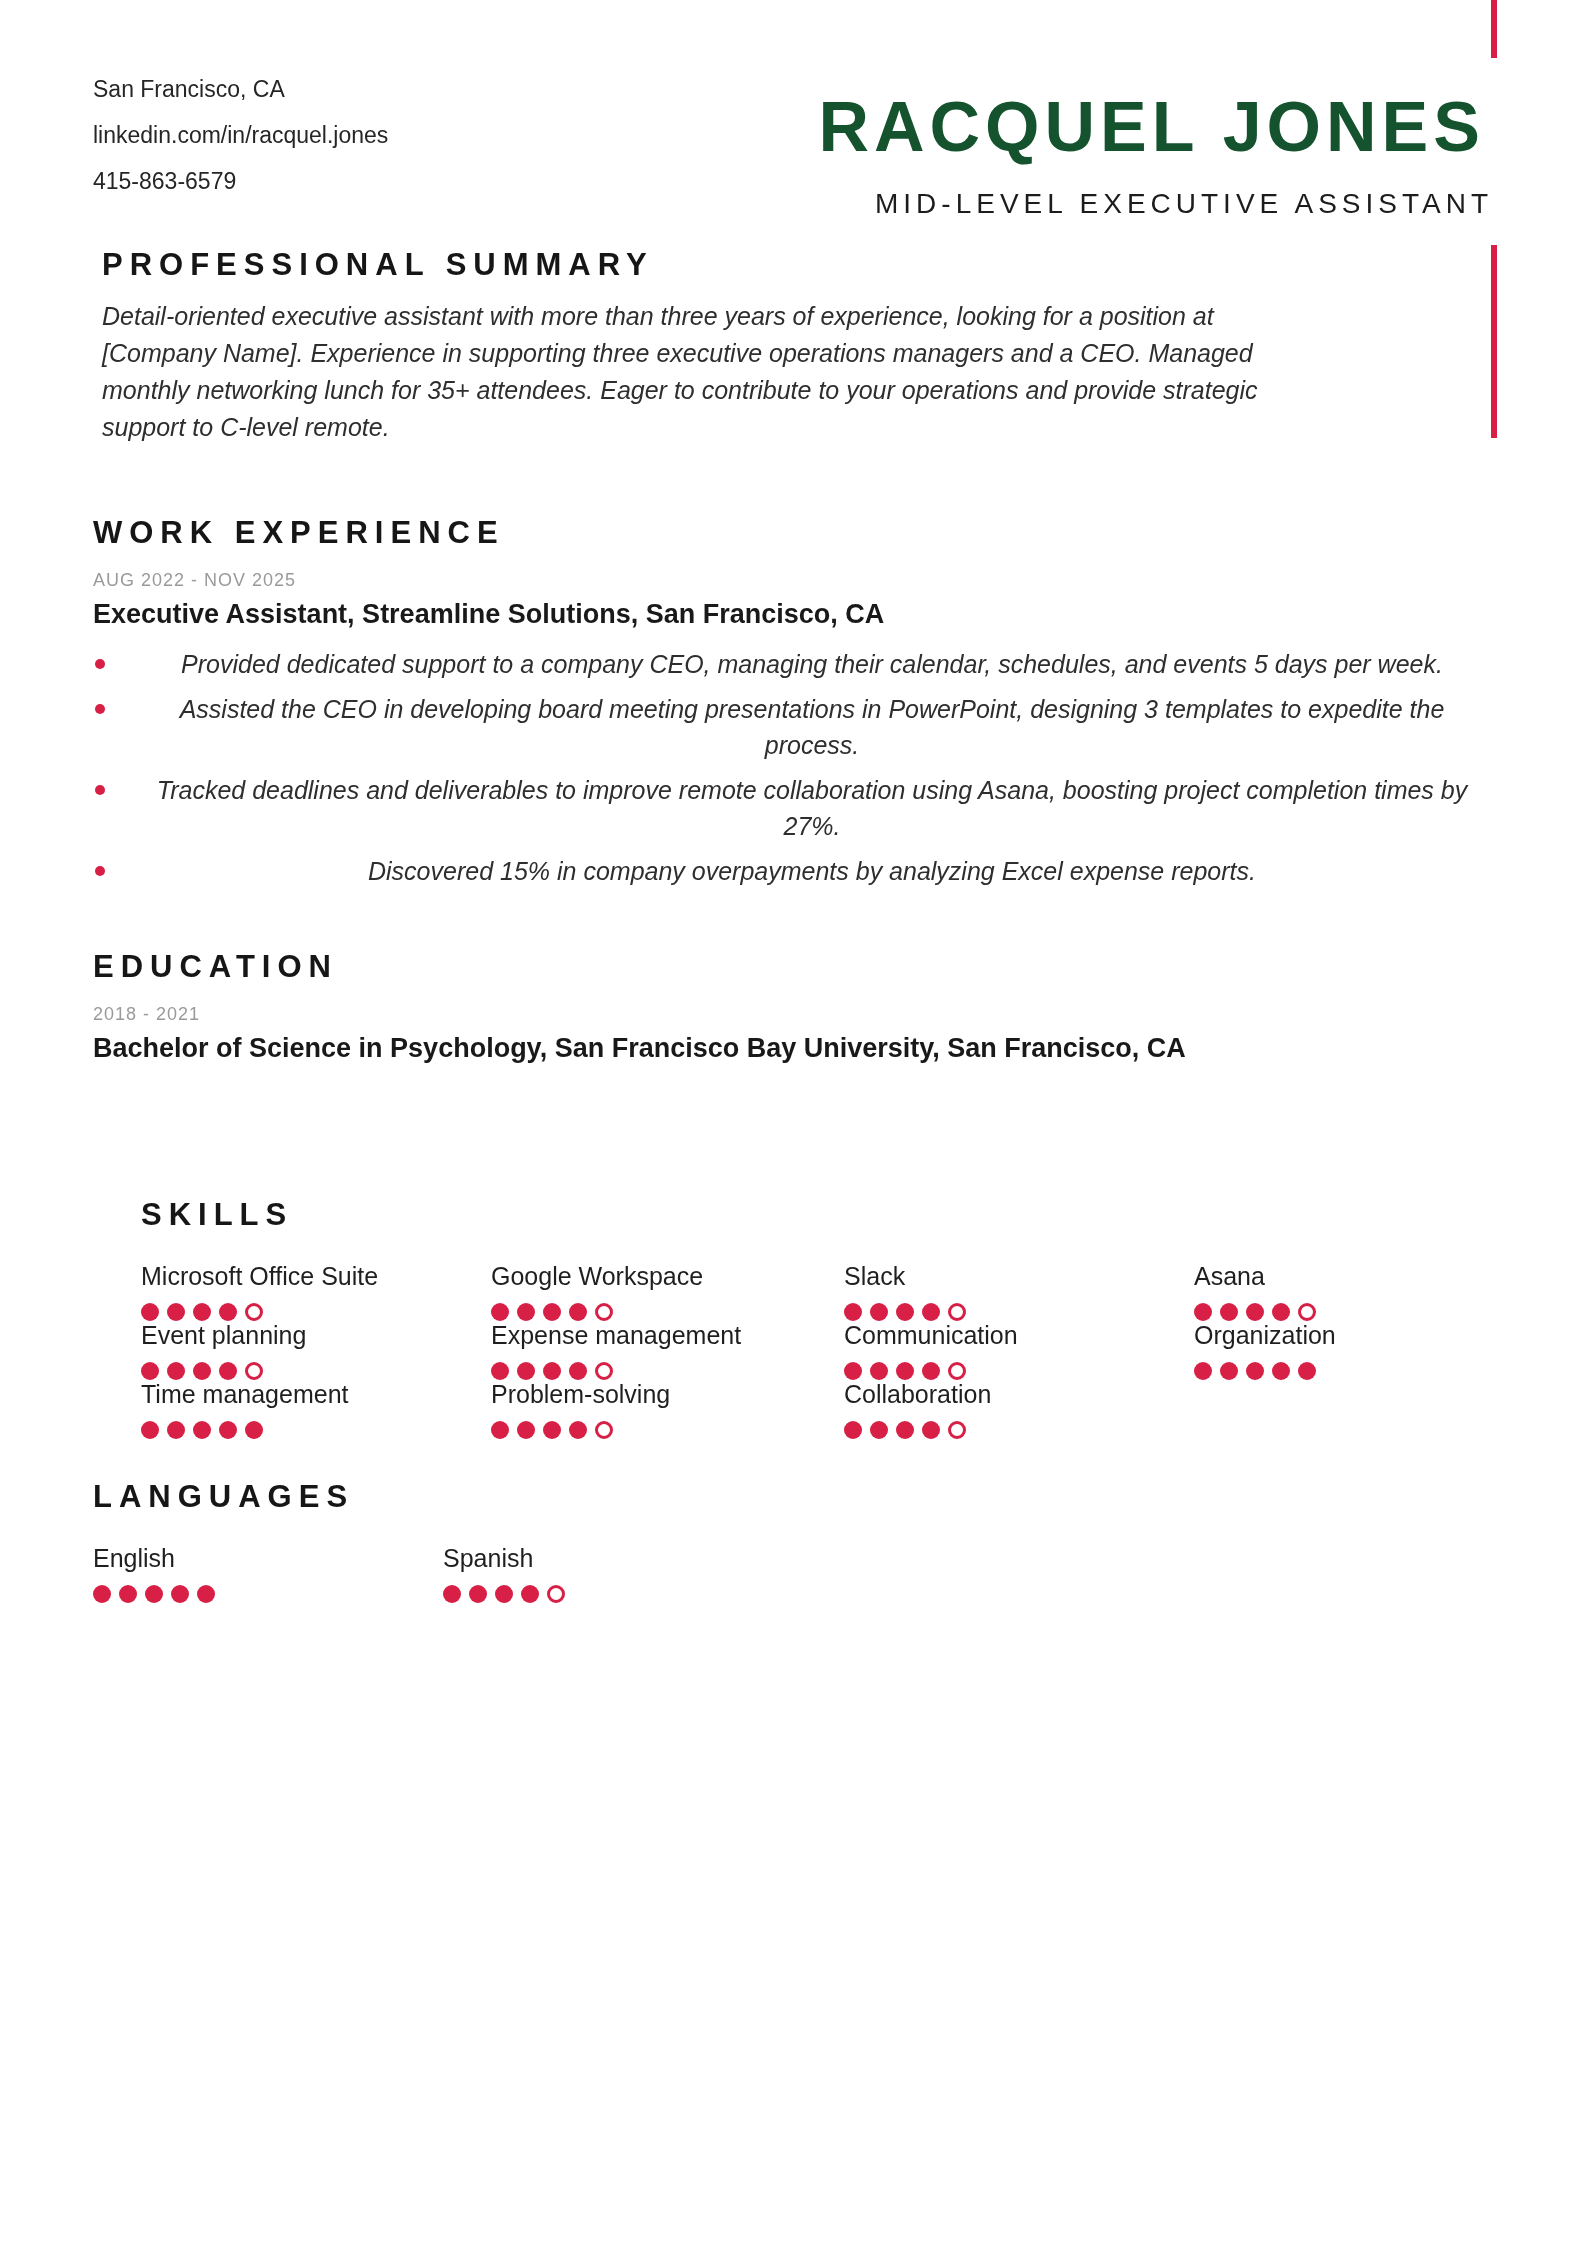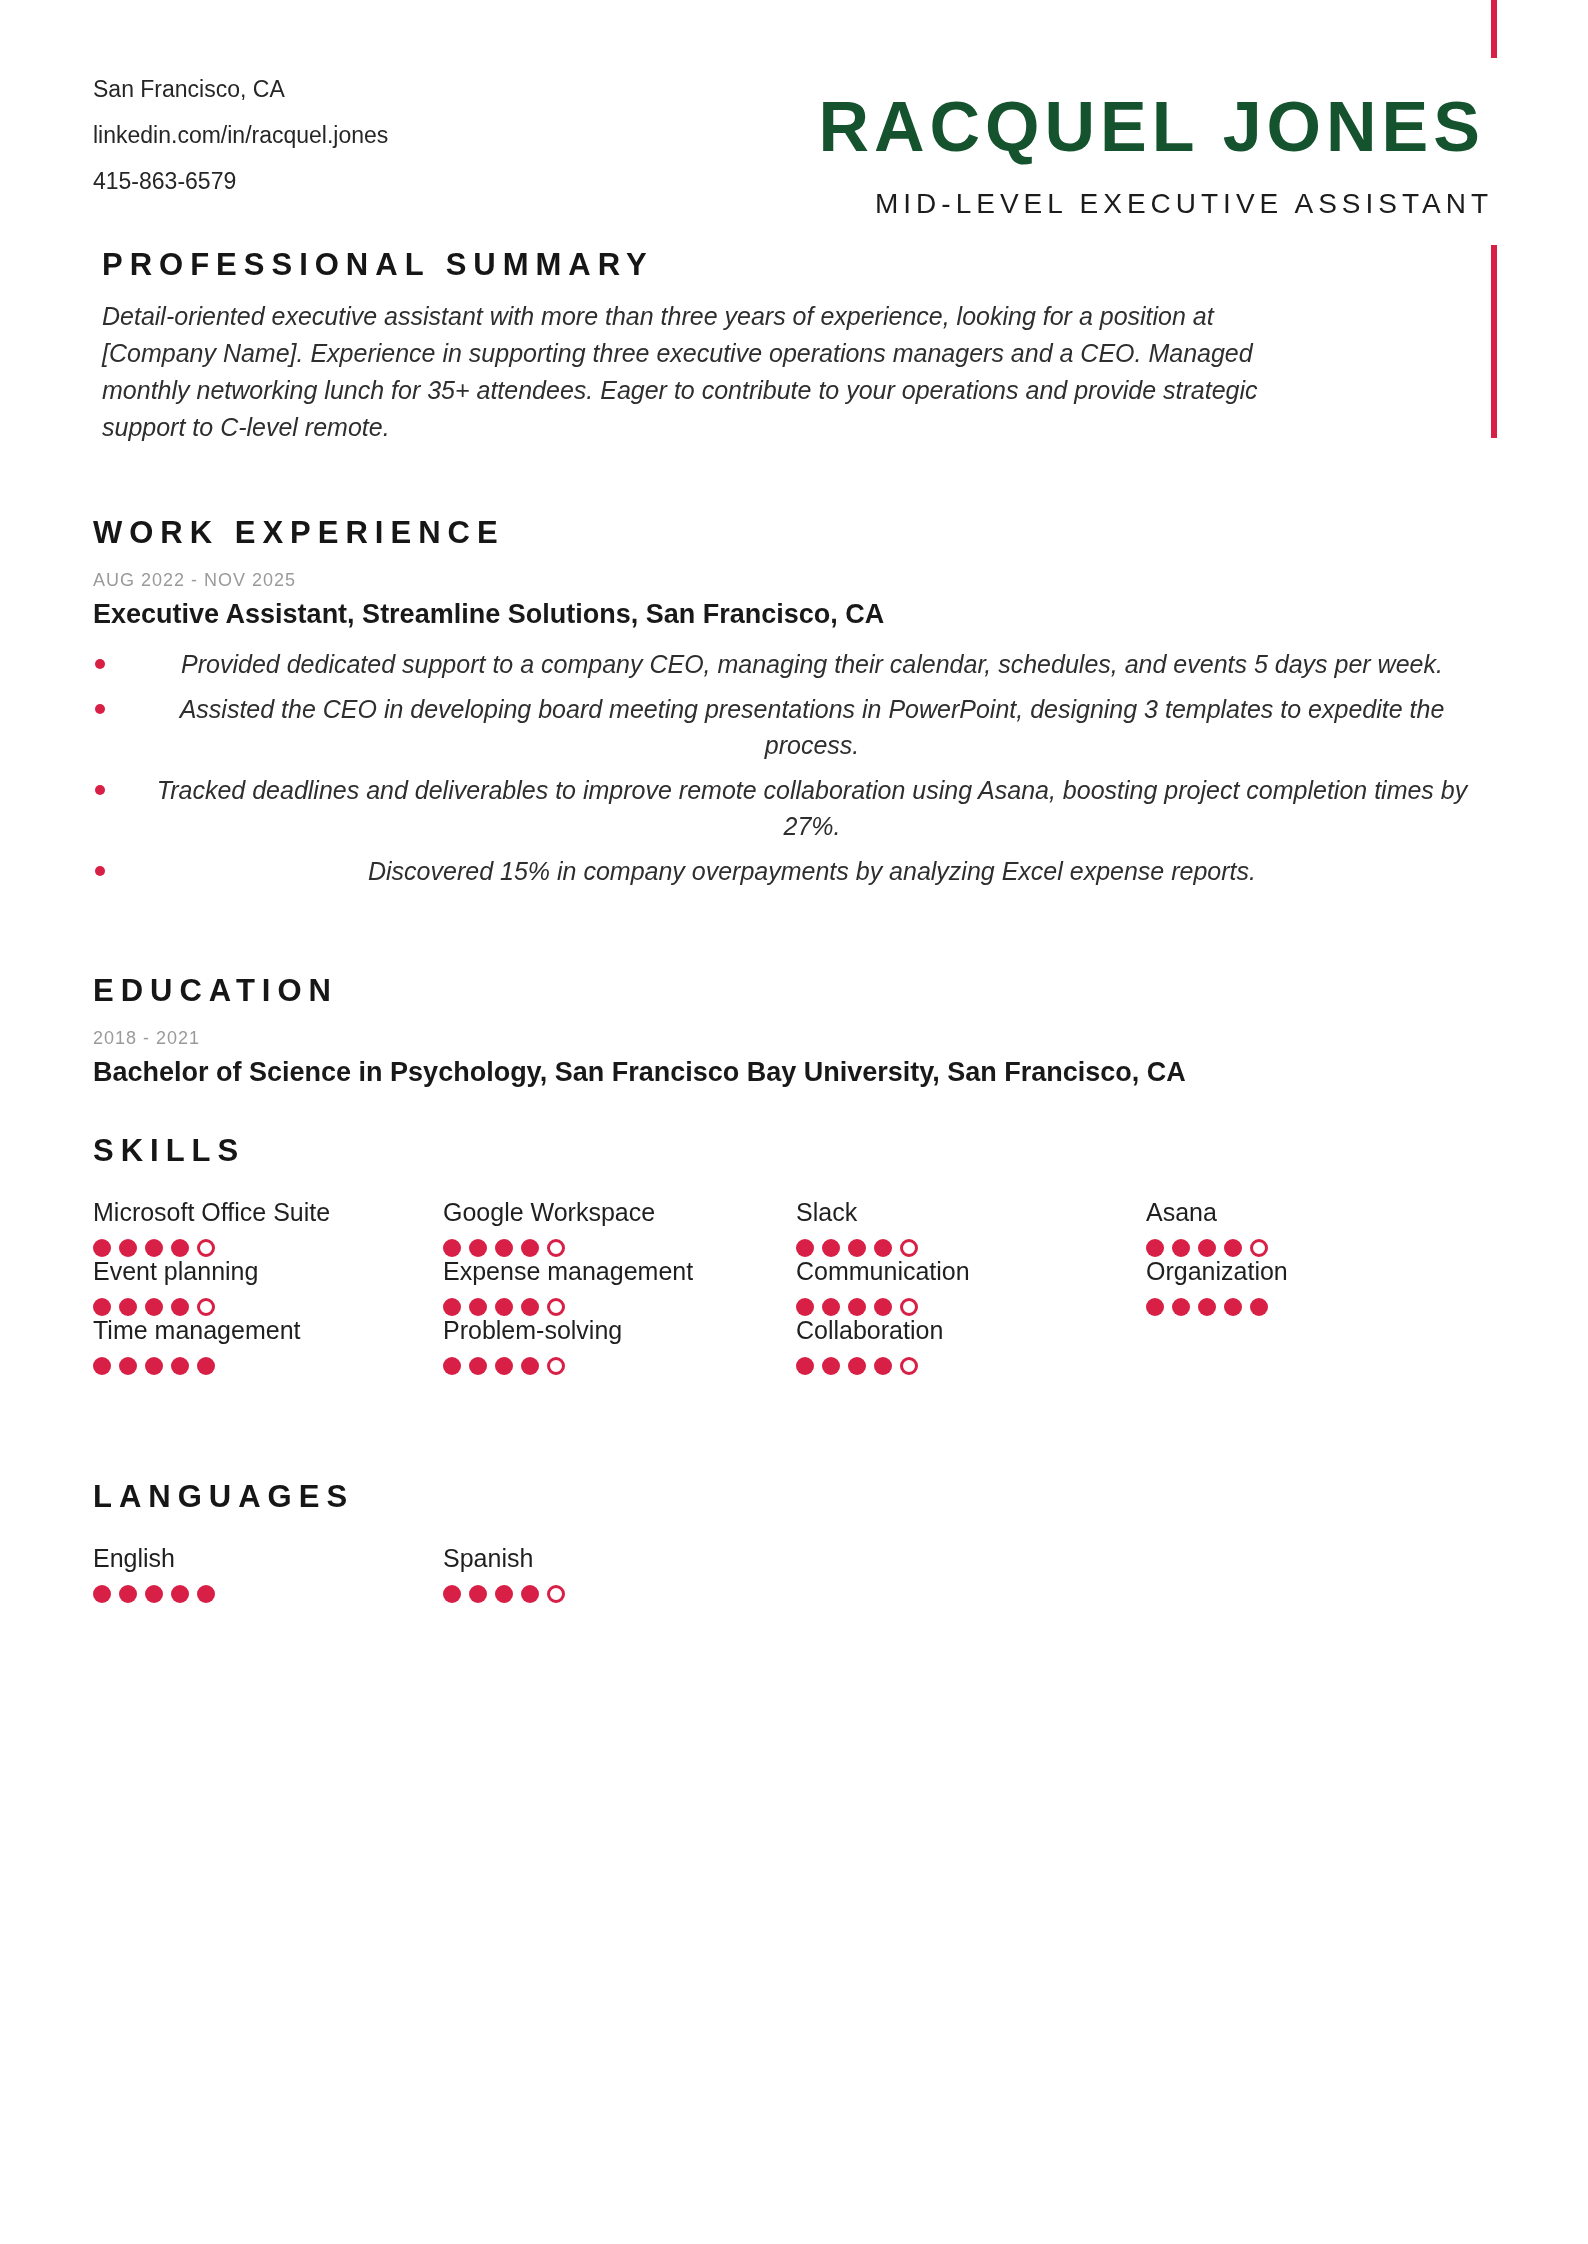--- a/index.html
+++ b/index.html
@@ -15,22 +15,22 @@
   .contact{position:absolute;left:93px;top:66px;font-size:23px;line-height:46px;color:#262626;}
   .header-right{position:absolute;right:95px;top:84px;text-align:right;}
   .name{margin:8px;font-size:70px;line-height:70px;font-weight:800;letter-spacing:5px;color:#14532d;white-space:nowrap;}
   .jobheadline{margin-top:26px;font-size:28px;letter-spacing:5px;font-weight:500;color:#1c1c1c;white-space:nowrap;}
 
   
   .sec{position:absolute;left:93px;width:1398px;}
   .sec h2{margin:0;font-size:31px;line-height:34px;font-weight:800;letter-spacing:7px;color:#161616;}
   #sec-summary{top:248px;margin-left:9px;}
   #sec-work{top:516px;}
-  #sec-edu{top:974px;}
-  #sec-skills{top:1134px;}
+  #sec-edu{top:950px;}
+  #sec-skills{top:1198px;margin-left:48px;}
   #sec-lang{top:1480px;}
 
   .summary{margin-top:16px;}
   .summary-line{font-style:italic;font-size:25px;line-height:37px;color:#2e2e2e;}
 
   .dates{margin-top:20px;font-size:18px;letter-spacing:1px;color:#9a9a9a;}
   .role{margin-top:8px;font-size:27px;font-weight:700;color:#191919;}
   ul.bullets{list-style:none;margin:16px 0 0 0;padding:0;text-align:center;}
   ul.bullets li{position:relative;padding-left:40px;font-style:italic;font-size:25px;line-height:36px;color:#2e2e2e;margin-bottom:9px;}
   .b-dot{position:absolute;left:2px;top:13px;width:10px;height:10px;border-radius:50%;background:#D81F45;}

